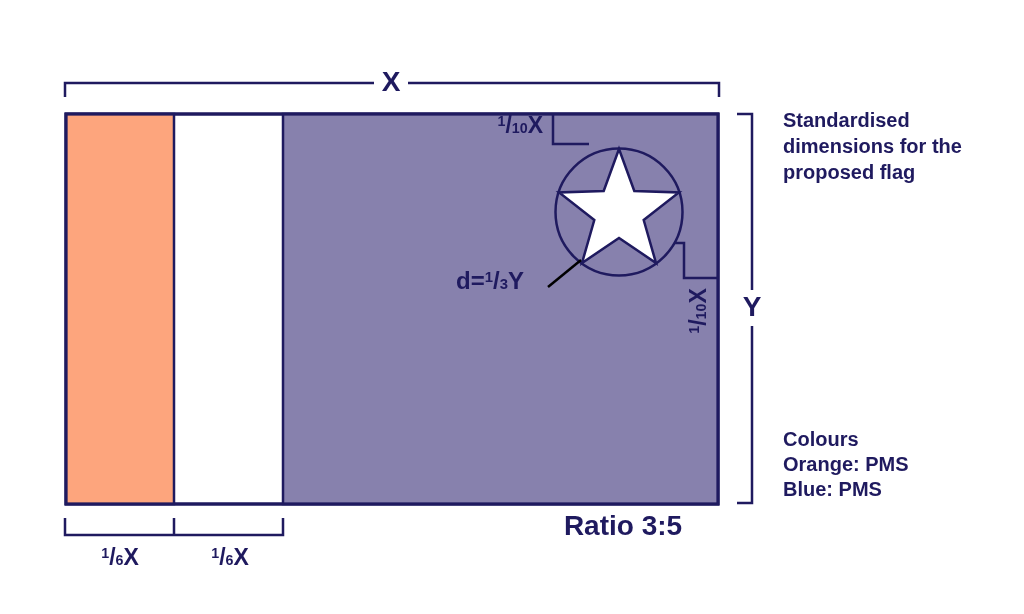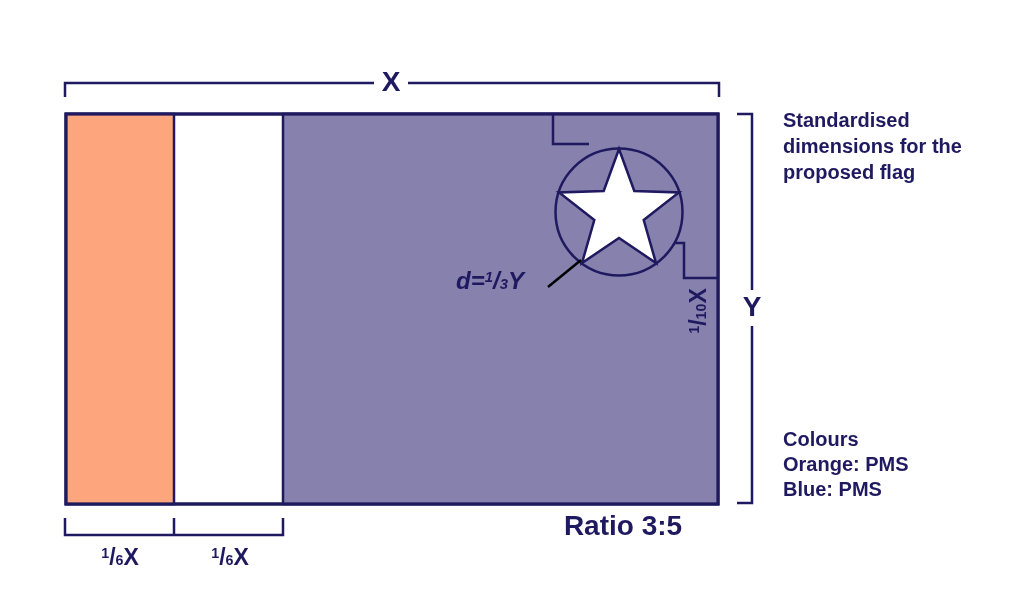--- a/index.html
+++ b/index.html
@@ -16,21 +16,21 @@
     position:absolute;
     font-weight:bold;
     color:#1f1a5f;
     white-space:nowrap;
     line-height:1.1;
   }
   .sup{font-size:62%;position:relative;top:-0.50em;}
   .sub{font-size:62%;position:relative;top:0.02em;}
   .dim{font-size:28px;}
   .frac-lbl{font-size:23px;}
-  .d-lbl{font-size:24px;font-style:italic;}
+  .d-lbl{font-size:24px;}
   .ratio{font-size:28px;text-align:center;}
   .caption{font-size:20px;line-height:26px;}
   .colours{font-size:20px;line-height:25px;}
   .rot{
     transform:rotate(-90deg);
     transform-origin:center center;
     text-align:center;
   }
   .center{text-align:center;}
   .right{text-align:right;}
@@ -64,20 +64,21 @@
 
     <path d="M 65 518 L 65 535 L 283 535 L 283 518 M 174 535 L 174 518" fill="none" stroke-width="2.5" stroke="#1F1A5F"></path>
 
     <path d="M 548 287 L 581 260" fill="none" stroke-width="2.5" stroke="#000000"></path>
   </svg>
 
   <div class="lbl dim center" style="left:373px;top:67px;width:36px;">X</div>
 
   <div class="lbl dim center" style="left:736px;top:292px;width:32px;">Y</div>
 
+  <div class="lbl frac-lbl right" style="left:443px;top:113px;width:100px;"><span class="sup">1</span><span>/</span><span class="sub">10</span><span>X</span></div>
 
   <div class="lbl frac-lbl rot" style="left:654px;top:298px;width:90px;height:26px;"><span class="sup">1</span><span>/</span><span class="sub">10</span><span>X</span></div>
 
   <div class="lbl d-lbl" style="left:456px;top:268px;"><span>d=</span><span class="sup">1</span><span>/</span><span class="sub">3</span><span>Y</span></div>
 
   <div class="lbl frac-lbl center" style="left:80px;top:545px;width:80px;"><span class="sup">1</span><span>/</span><span class="sub">6</span><span>X</span></div>
 
   <div class="lbl frac-lbl center" style="left:190px;top:545px;width:80px;"><span class="sup">1</span><span>/</span><span class="sub">6</span><span>X</span></div>
 
   <div class="lbl ratio" style="left:523px;top:511px;width:200px;">Ratio 3:5</div>

